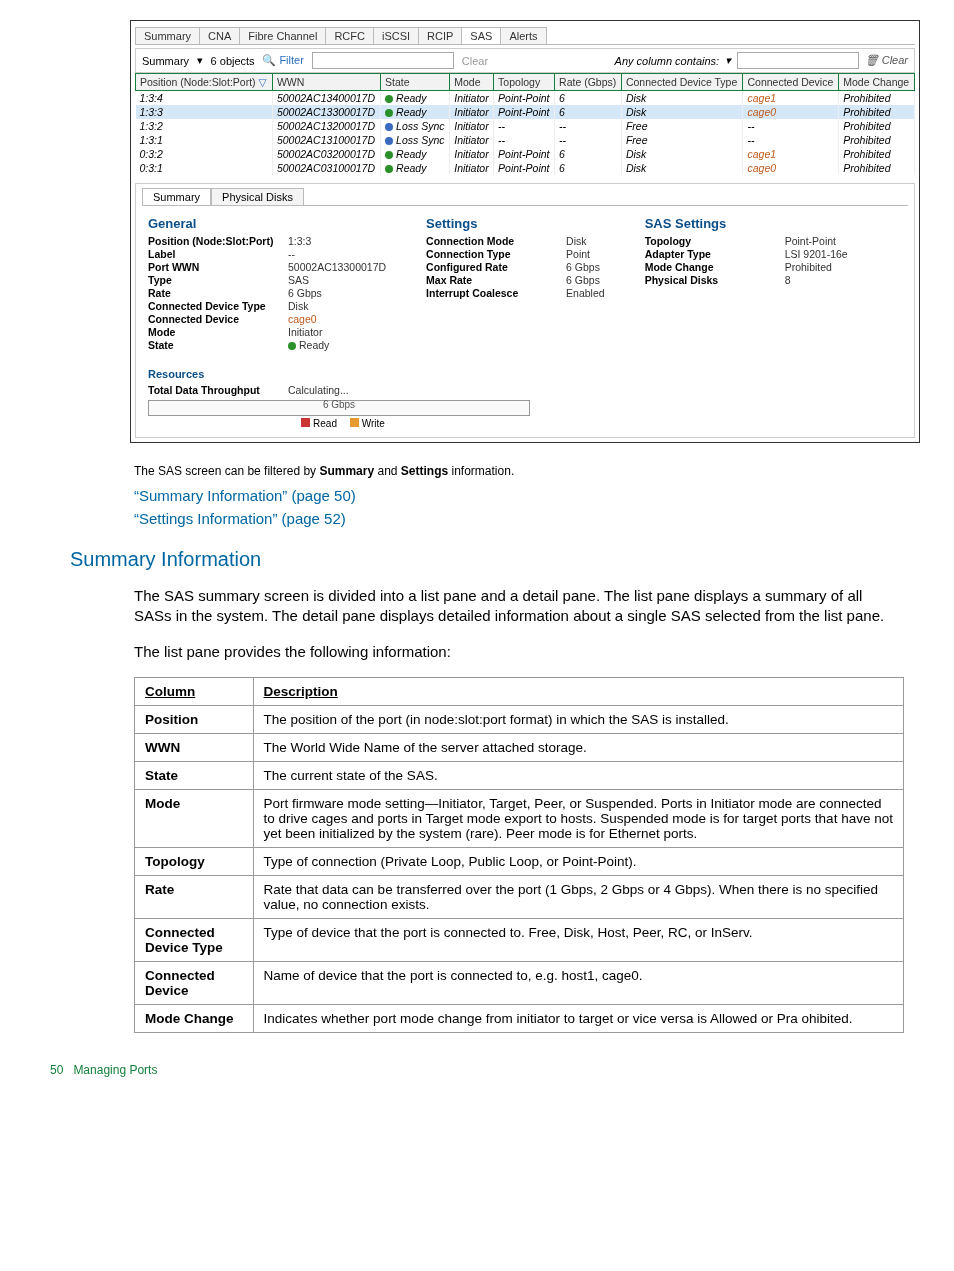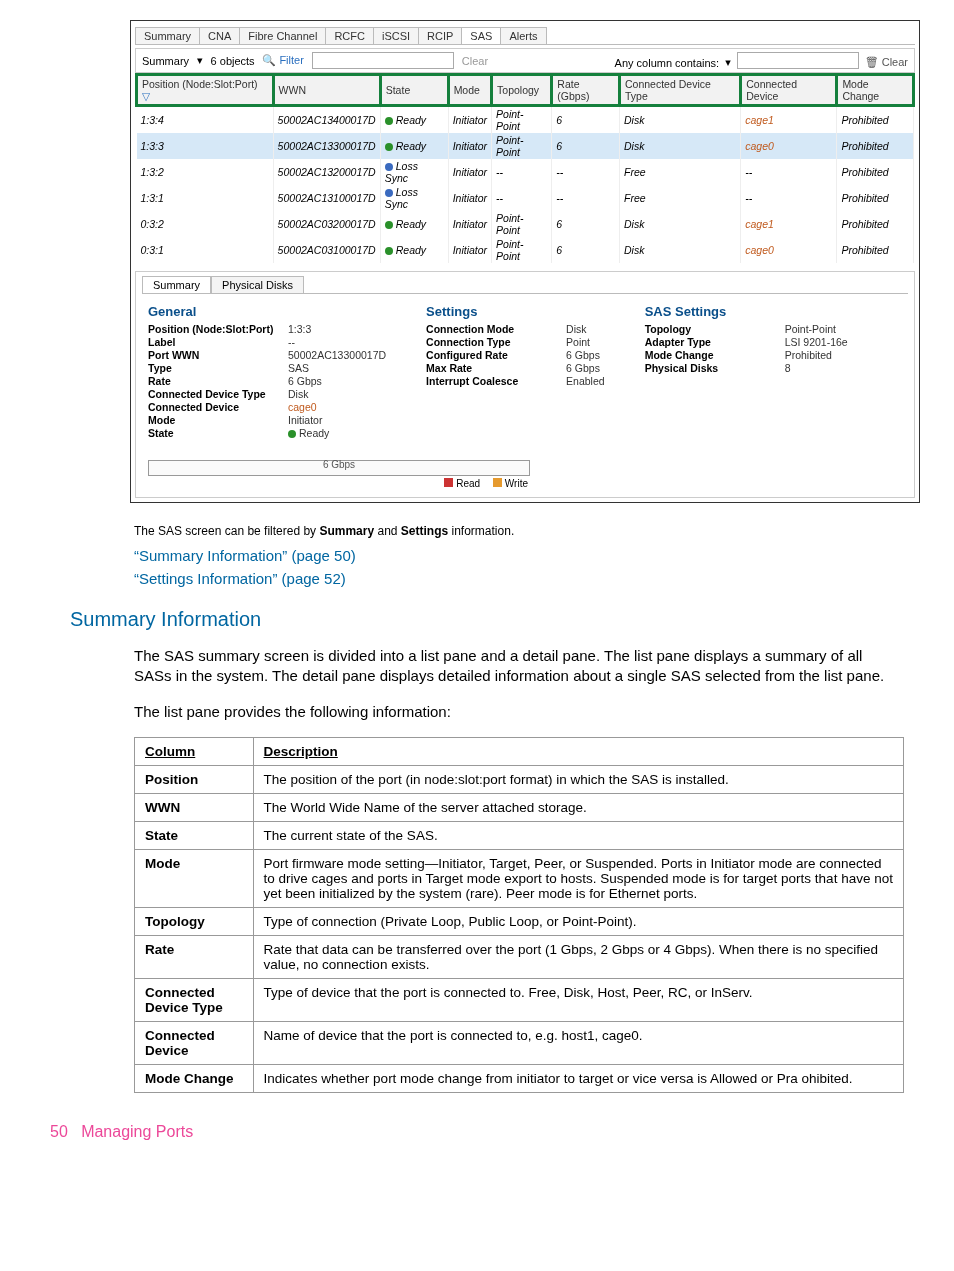--- a/index.html
+++ b/index.html
@@ -47,30 +47,30 @@
   }
   .toolbar-row {
     display:flex;
     align-items:center;
     padding:3px 6px;
     border:1px solid #ccc;
     font-size:11px;
     gap:8px;
     margin-top:3px;
   }
-  .toolbar-row .right { margin-left:auto; display:flex; align-items:flex-end; gap:6px;}
+  .toolbar-row .right { margin-left:auto; display:flex; align-items:center; gap:6px;font-style:italic;}
   .list-table {
     width:100%;
     border-collapse:collapse;
     font-size:10.5px;
     margin-top:0px;
   }
   .list-table th {
     background:#f2f2f2;
-    border:3px solid #15803d;
+    border:1px solid #15803d;
     padding:2px 4px;
     text-align:left;
     font-weight:normal;
     color:#333;
   }
   .list-table td {
     padding:1px 4px;
     border-right:1px solid #eee;
     font-style:italic;
   }
@@ -103,21 +103,21 @@
   }
   .col h4 { margin:0 0 4px 0; font-size:13px; color:#0a4f8a; font-weight:bold;}
   .kv { display:flex; font-size:10.5px; margin:1px 0;}
   .kv .k { width:140px; font-weight:bold;}
   .kv .v { color:#333;}
   .kv .v.link { color:#c05a1e;}
   .resources { margin-top:8px; padding:4px 6px;}
   .resources h4 { margin:0 0 4px 0; font-size:11px; color:#0a4f8a; font-weight:bold;}
   .bar-wrap{ border:1px solid #999; height:14px; width:380px; margin-top:4px; position:relative; background:#fafafa;}
   .bar-mid{ position:absolute; left:50%; top:-2px; font-size:10px; color:#555; transform:translateX(-50%);}
-  .legend{ font-size:10px; margin-top:2px; text-align:right; width:380px;}
+  .legend{ font-size:10px; margin-top:2px; text-align:center; width:380px;}
   .legend .sq{ display:inline-block; width:9px; height:9px; margin:0 3px 0 10px;}
   .sq-red{background:#c33;}
   .sq-orange{background:#e69a2e;}
   .circle-icons { color:#888; font-size:12px;}
 
   .intro-text { margin:20px 0 6px 84px; font-size:12px; line-height:1.35; max-width:770px; }
   .linkline { color:#0066a1; margin-left:84px; font-size:15px; line-height:1.5;}
   h2.section { color:#0066a1; font-weight:normal; font-size:20px; margin:18px 0 8px 20px;}
   .bodytext{ margin-left:84px; font-size:15px; line-height:1.35; max-width:770px;}
 
@@ -131,21 +131,21 @@
     border:1px solid #999;
     padding:6px 10px;
     text-align:left;
     vertical-align:top;
   }
   .desc-table th {
     font-weight:bold;
     background:#fff;
     text-decoration:underline;
   }
-  .footer { margin-top:30px; font-size:16px; color:#ec4899; }
+  .footer { margin-top:30px; font-size:12px; color:#15803d; }
   .filter-box{ border:1px solid #aaa; width:140px; height:15px; display:inline-block;}
   .search-box{ border:1px solid #aaa; width:120px; height:15px; display:inline-block;}
 </style>
 </head>
 <body>
 
 <div class="screenshot-box">
   <div class="tabs-bar" id="top-tabs">
       <div class="tab">Summary</div>
       <div class="tab">CNA</div>
@@ -346,20 +346,25 @@
             </div>
             <div class="kv">
               <span class="k">Physical Disks</span>
               <span class="v">8</span>
             </div>
           </div>
       </div>
     </div>
 
     <div class="resources">
+      <h4>Resources</h4>
+      <div class="kv">
+          <span class="k">Total Data Throughput</span>
+          <span class="v">Calculating...</span>
+        </div>
       <div class="bar-wrap">
         <span class="bar-mid">6 Gbps</span>
       </div>
       <div class="legend">
         <span class="sq sq-red"></span><span>Read</span>
         <span class="sq sq-orange"></span><span>Write</span>
       </div>
     </div>
   </div>
 </div>

